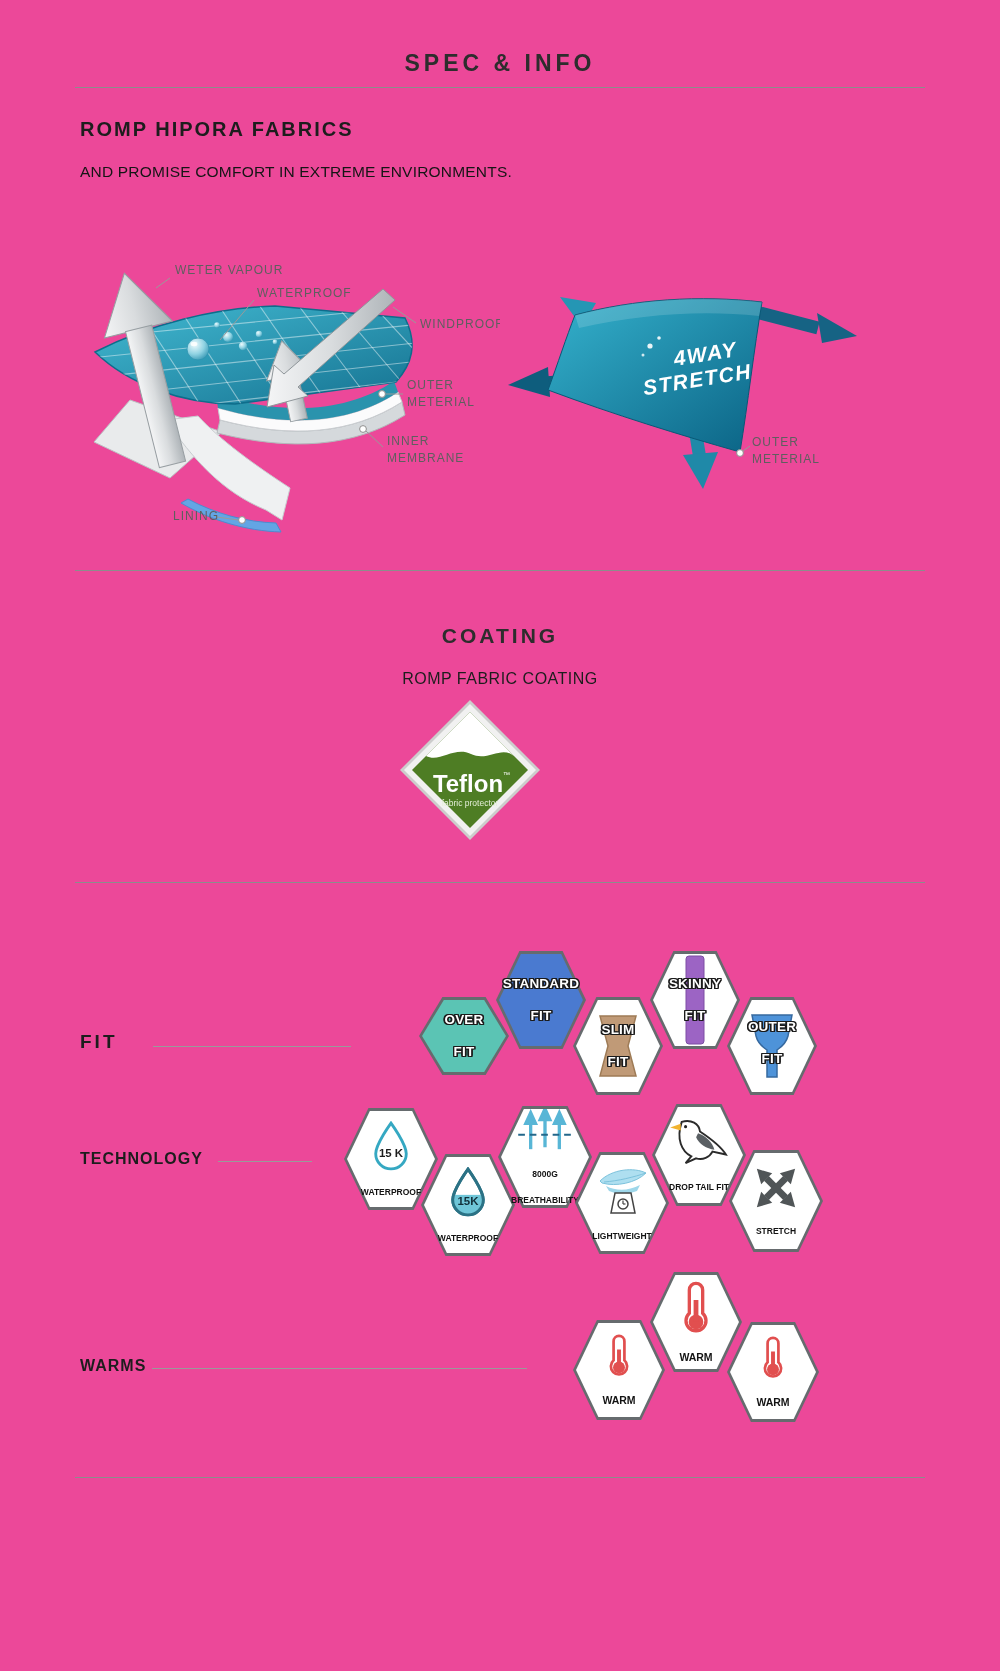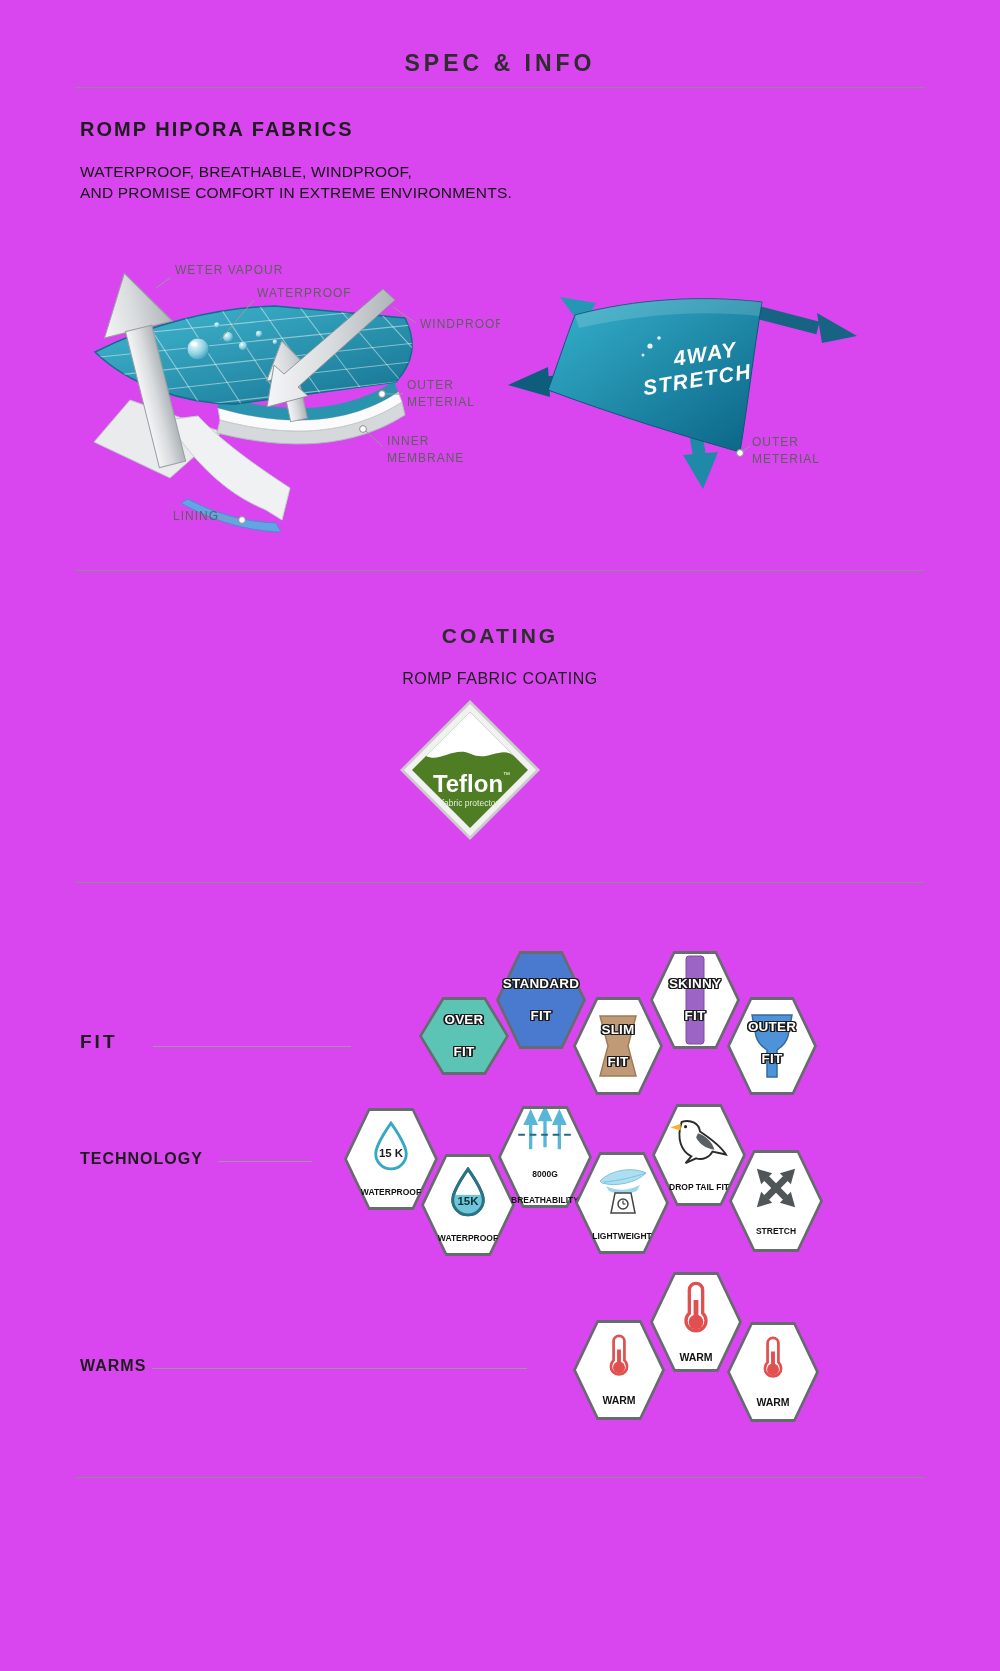--- a/index.html
+++ b/index.html
@@ -1,18 +1,18 @@
 <!DOCTYPE html>
 <html><head>
 <meta charset="utf-8">
 <style>
   * { margin:0; padding:0; box-sizing:border-box; }
   html,body { background:#ffffff; }
   body { font-family:"Liberation Sans","DejaVu Sans",sans-serif; }
-  .page { position:relative; width:1000px; height:1671px; background:#d946ef; overflow:hidden; margin:0 auto; }
+  .page { position:relative; width:1000px; height:1671px; background:#ec4899; overflow:hidden; margin:0 auto; }
   .abs { position:absolute; }
   .rule { position:absolute; left:75px; width:850px; height:0; border-top:1px solid #8c8c8c; }
   .center-band { position:absolute; left:0; width:1000px; text-align:center; }
   .main-title { top:50px; font-size:23px; font-weight:bold; letter-spacing:4px; color:#2d2d2d; }
   .fabrics-heading { position:absolute; left:80px; top:118px; font-size:20px; font-weight:bold; letter-spacing:2px; color:#1d1d1d; }
   .desc { position:absolute; left:80px; top:161px; font-size:15.5px; line-height:21px; color:#151515; letter-spacing:.2px; }
   .coating-title { top:624px; font-size:21px; font-weight:bold; letter-spacing:3px; color:#2d2d2d; }
   .coating-sub { top:670px; font-size:16px; color:#1d1d1d; letter-spacing:.5px; }
   .row-label { position:absolute; left:80px; font-weight:bold; color:#1d1d1d; }
   .row-line { position:absolute; height:0; border-top:1px solid #9a9a9a; }
@@ -38,21 +38,20 @@
 </head>
 <body>
 
 <div class="page">
 
   <div class="center-band main-title">SPEC &amp; INFO</div>
   <div class="rule" style="top:87px"></div>
 
   <div class="fabrics-heading">ROMP HIPORA FABRICS</div>
   <div class="desc">
-    <div>WATERPROOF, BREATHABLE, WINDPROOF,</div>
     <div>AND PROMISE COMFORT IN EXTREME ENVIRONMENTS.</div>
   </div>
 
   <svg class="abs" style="left:70px;top:252px" width="430" height="290" viewBox="0 0 430 290">
     <defs>
       <linearGradient id="gmetal" x1="0" y1="0" x2="1" y2="0">
         <stop offset="0" stop-color="#f4f5f6"></stop>
           <stop offset=".5" stop-color="#d9dcde"></stop>
           <stop offset="1" stop-color="#aeb4b8"></stop>
       </linearGradient>

